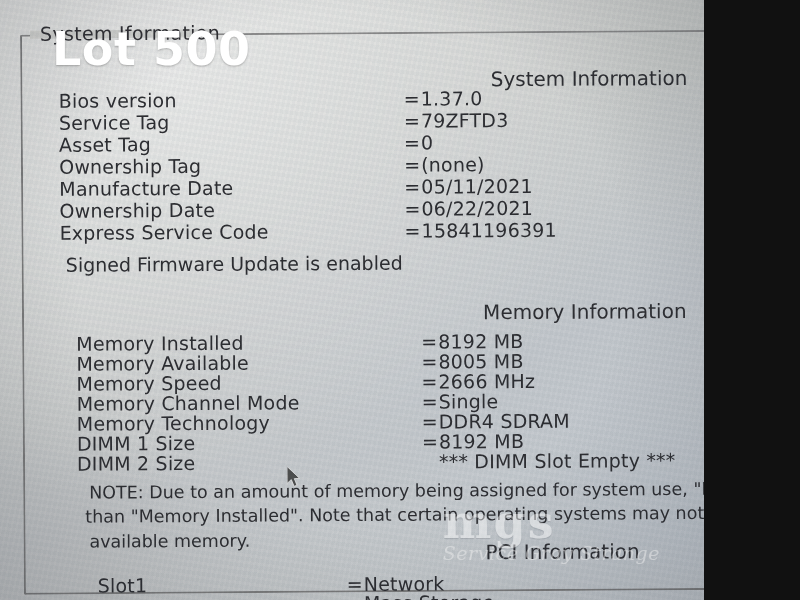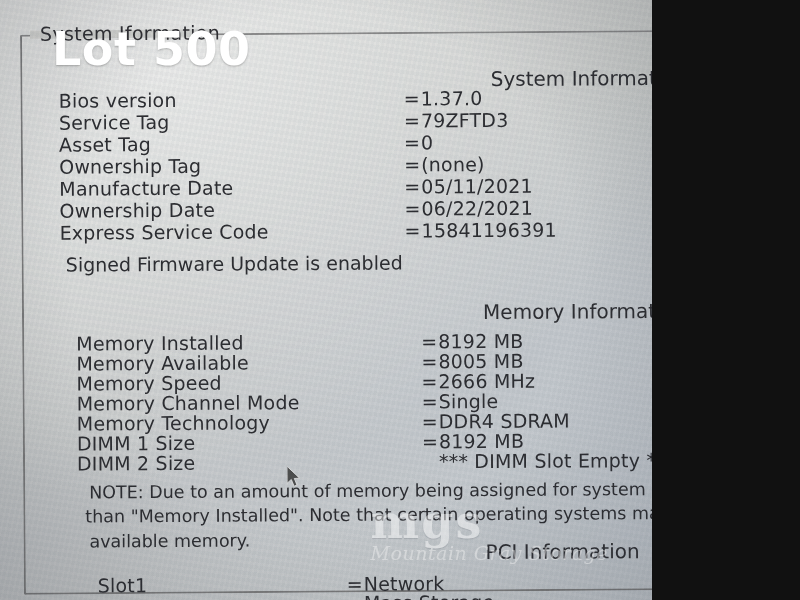--- a/index.html
+++ b/index.html
@@ -2,21 +2,21 @@
 <html><head>
 <meta charset="utf-8">
 <style>
   html, body {
     margin: 0;
     padding: 0;
     background: #111;
   }
   #screen {
     position: relative;
-    width: 652px;
+    width: 704px;
     height: 600px;
     overflow: hidden;
     background: #cfcfc9;
     font-family: "DejaVu Sans", sans-serif;
   }
 
   
   #panel {
     position: absolute;
     left: -10px;
@@ -288,15 +288,15 @@
   </div>
 
   <div id="moire"></div>
   <div id="vignette"></div>
   <div id="blur"></div>
 
   <div id="lot-overlay">Lot 500</div>
 
   <div id="wm">
     <div class="mgs">mgs</div>
-    <div class="sub">Mountain Gray Storage</div>
+    <div class="sub">Service Gray Strange</div>
   </div>
 </div>
 
 </body></html>

